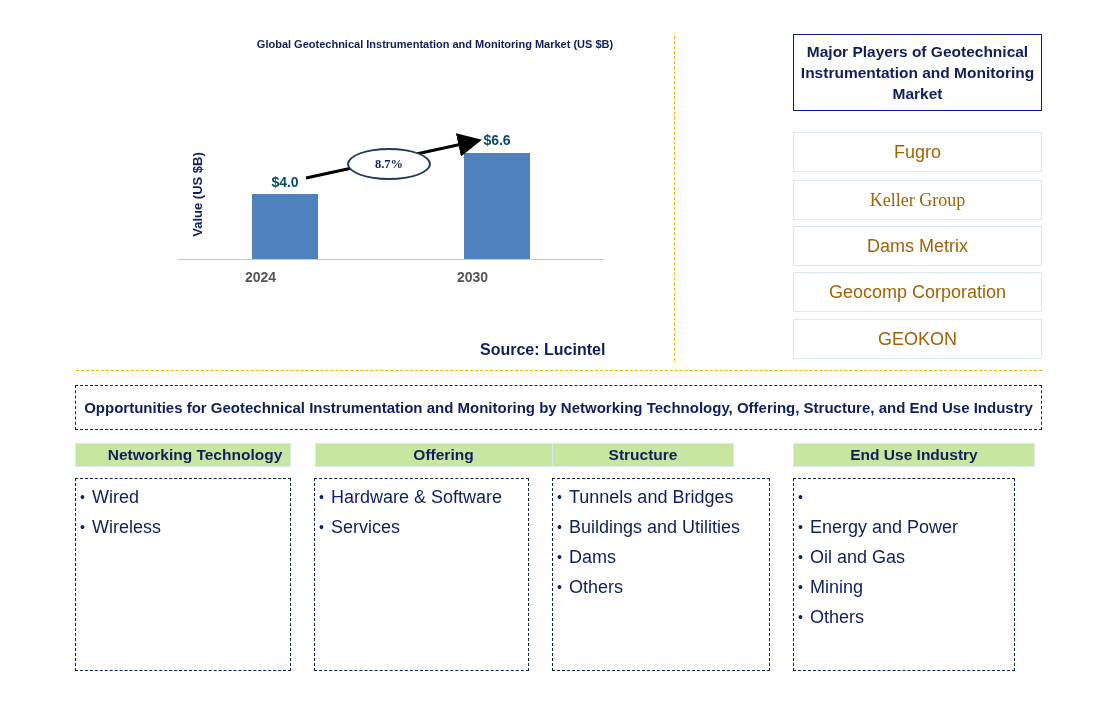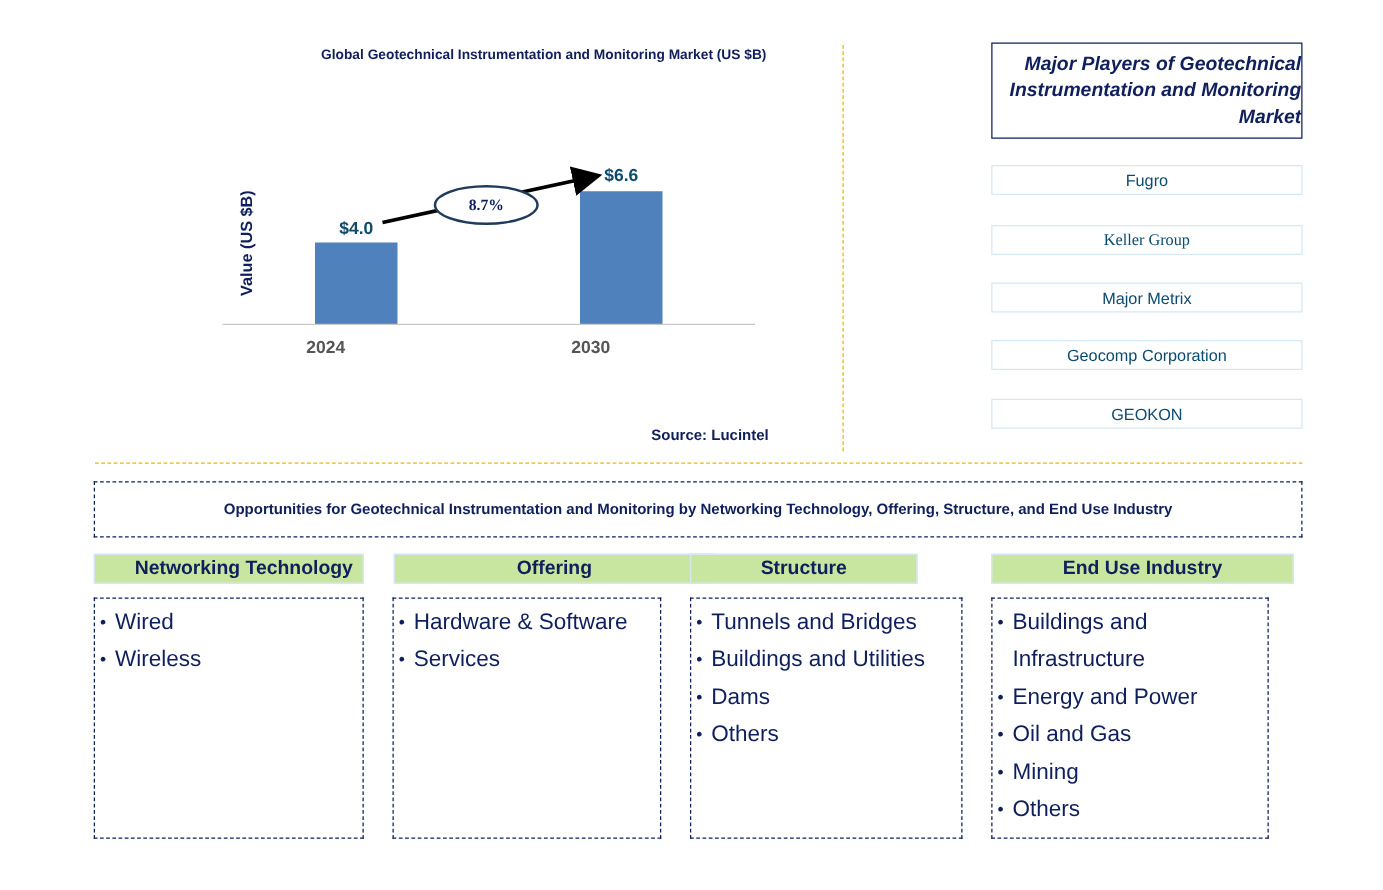--- a/index.html
+++ b/index.html
@@ -5,26 +5,26 @@
   html, body { margin:0; padding:0; background:#ffffff; }
   body { width:1106px; height:712px; position:relative; overflow:hidden; font-family:"Liberation Sans", sans-serif; color:#0f1f5c; }
   .abs { position:absolute; }
   .chart-title { left:200px; top:34px; width:470px; text-align:center; font-weight:bold; font-size:11px; line-height:21px; color:#0f1f5c; }
   .y-label { left:112px; top:187px; width:170px; text-align:center; font-weight:bold; font-size:13px; color:#0f1f5c; transform:rotate(-90deg); transform-origin:center; }
   .axis-line { left:178px; top:259px; width:426px; height:1px; background:#c8c8c8; }
   .bar { background:#4f81bd; }
   .bar-label { font-weight:bold; font-size:14px; color:#0c4a6e; text-align:center; width:80px; }
   .x-tick { font-weight:bold; font-size:14px; color:#555555; text-align:left; width:80px; }
   .cagr-ellipse { left:347px; top:148px; width:84px; height:32px; border:2.5px solid #1f3a5a; border-radius:50%; box-sizing:border-box; background:#ffffff; display:flex; align-items:center; justify-content:center; font-weight:bold; font-size:12.5px; color:#0f1f5c;font-family:Liberation Serif, serif; }
-  .source { left:480px; top:341px; width:176px; text-align:center; font-weight:bold; font-size:12px; color:#0f1f5c; }
+  .source { left:480px; top:341px; width:176px; text-align:left; font-weight:bold; font-size:16px; color:#0f1f5c; }
   .vdivider { left:674px; top:36px; width:0; height:325px; border-left:1.5px dashed #f4b400; }
   .hdivider { left:76px; top:370px; width:966px; height:0; border-top:1.5px dashed #f4b400; }
-  .players-title { left:793px; top:34px; width:249px; height:77px; border:1.5px solid #0f1f5c; box-sizing:border-box; display:flex; align-items:center; justify-content:center; text-align:right; font-weight:bold; font-size:15.5px; line-height:21px; color:#0f1f5c;font-style:italic; }
-  .player { left:793px; width:249px; height:24px; border:1.5px solid #d6e8f4; box-sizing:border-box; display:flex; align-items:center; justify-content:center; font-size:13px; color:#0c4a6e; }
-  .opp-title { left:75px; top:385px; width:967px; height:45px; border:1.5px dashed #0f1f5c; box-sizing:border-box; display:flex; align-items:center; justify-content:center; text-align:center; font-weight:bold; font-size:12px; line-height:21px; color:#0f1f5c; padding:0 8px; }
+  .players-title { left:793px; top:34px; width:249px; height:77px; border:1.5px solid #0f1f5c; box-sizing:border-box; display:flex; align-items:center; justify-content:center; text-align:center; font-weight:bold; font-size:15.5px; line-height:21px; color:#0f1f5c; }
+  .player { left:793px; width:249px; height:40px; border:1.5px solid #d6e8f4; box-sizing:border-box; display:flex; align-items:center; justify-content:center; font-size:18px; color:#a16207; }
+  .opp-title { left:75px; top:385px; width:967px; height:45px; border:1.5px dashed #0f1f5c; box-sizing:border-box; display:flex; align-items:center; justify-content:center; text-align:center; font-weight:bold; font-size:15px; line-height:21px; color:#0f1f5c; padding:0 8px; }
   .cat-header { top:443px; height:24px; background:#c8e6a0; border:1px solid #d6e8f4; box-sizing:border-box; display:flex; align-items:center; justify-content:center; font-weight:bold; font-size:15.5px; color:#0f1f5c; }
   .cat-box { top:478px; height:193px; border:1.5px dashed #0f1f5c; box-sizing:border-box; padding:3px 0 0 4px; }
   .cat-item { font-size:18px; line-height:30px; color:#0f1f5c; display:flex; }
   .bullet { width:12px; flex:none; font-size:14px; }
   .cat-text { flex:1; }
 </style>
 </head>
 <body>
 
 <div class="abs chart-title">Global Geotechnical Instrumentation and Monitoring Market (US $B)</div>
@@ -51,21 +51,21 @@
 <div class="abs cagr-ellipse">8.7%</div>
 
 <div class="abs source">Source: Lucintel</div>
 
 <div class="abs vdivider"></div>
 <div class="abs hdivider"></div>
 
 <div class="abs players-title">Major Players of Geotechnical Instrumentation and Monitoring Market</div>
 <div class="abs player" style="top:132px;">Fugro</div>
 <div class="abs player" style="top:180px;font-family:Liberation Serif, serif;">Keller Group</div>
-<div class="abs player" style="top:226px;">Major Metrix</div>
+<div class="abs player" style="top:226px;">Dams Metrix</div>
 <div class="abs player" style="top:272px;">Geocomp Corporation</div>
 <div class="abs player" style="top:319px;">GEOKON</div>
 
 <div class="abs opp-title">Opportunities for Geotechnical Instrumentation and Monitoring by Networking Technology, Offering, Structure, and End Use Industry</div>
 
 <div class="abs cat-header" style="left:75px; width:216px;padding-left:24px;">Networking Technology</div>
 <div class="abs cat-header" style="left:315px; width:257px;">Offering</div>
 <div class="abs cat-header" style="left:552px; width:182px;">Structure</div>
 <div class="abs cat-header" style="left:793px; width:242px;">End Use Industry</div>
 
@@ -106,21 +106,20 @@
     </div>
   <div class="cat-item">
       <span class="bullet">•</span>
       <span class="cat-text">Others</span>
     </div>
 </div>
 
 <div class="abs cat-box" style="left:793px; width:222px;">
   <div class="cat-item">
       <span class="bullet">•</span>
-      <span class="cat-text" style="max-width:140px;">Buildings and Infrastructure</span>
     </div>
   <div class="cat-item">
       <span class="bullet">•</span>
       <span class="cat-text">Energy and Power</span>
     </div>
   <div class="cat-item">
       <span class="bullet">•</span>
       <span class="cat-text">Oil and Gas</span>
     </div>
   <div class="cat-item">

